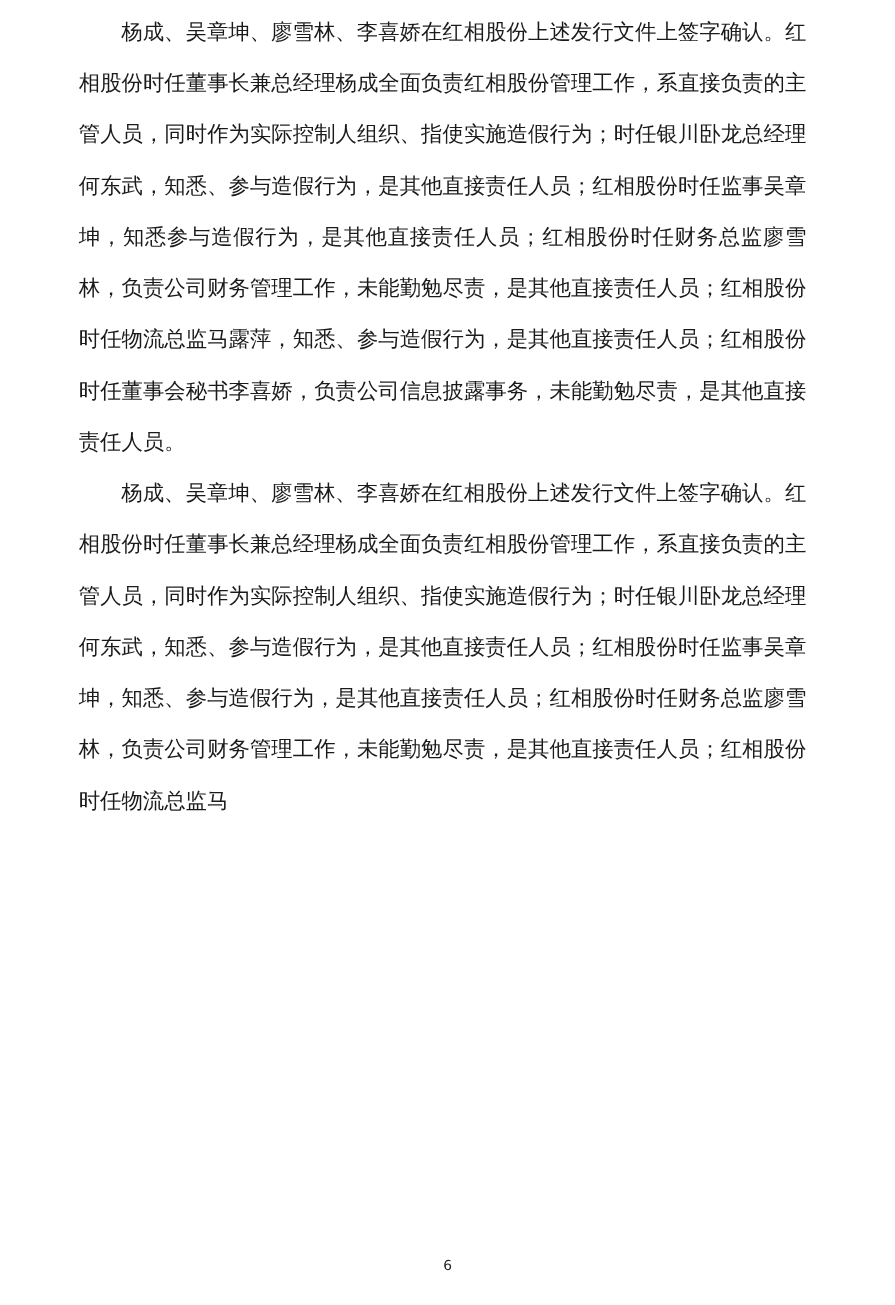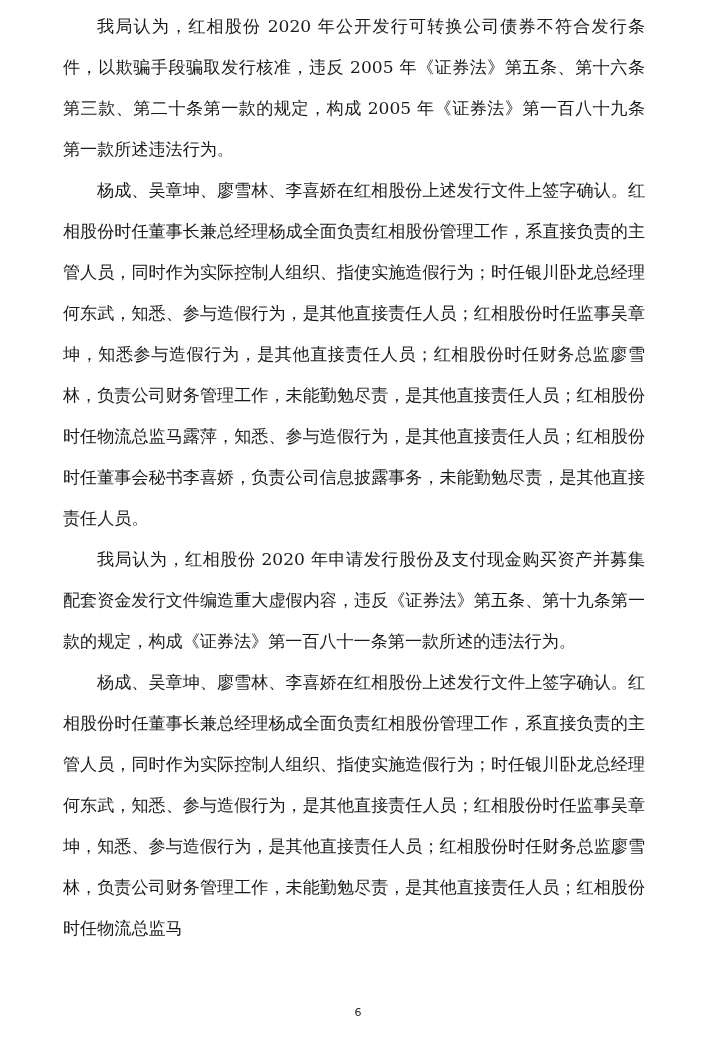--- a/index.html
+++ b/index.html
@@ -25,19 +25,17 @@
     text-align: center;
     font-family: "DejaVu Sans", "Liberation Sans", sans-serif;
     font-size: 11px;
     color: #222;
   }
 </style>
 </head>
 <body>
 
 <div class="page">
-  <p class="para indent">我局认为，红相股份 2020 年公开发行可转换公司债券不符合发行条件，以欺骗手段骗取发行核准，违反 2005 年《证券法》第五条、第十六条第三款、第二十条第一款的规定，构成 2005 年《证券法》第一百八十九条第一款所述违法行为。</p>
   <p class="para indent">杨成、吴章坤、廖雪林、李喜娇在红相股份上述发行文件上签字确认。红相股份时任董事长兼总经理杨成全面负责红相股份管理工作，系直接负责的主管人员，同时作为实际控制人组织、指使实施造假行为；时任银川卧龙总经理何东武，知悉、参与造假行为，是其他直接责任人员；红相股份时任监事吴章坤，知悉参与造假行为，是其他直接责任人员；红相股份时任财务总监廖雪林，负责公司财务管理工作，未能勤勉尽责，是其他直接责任人员；红相股份时任物流总监马露萍，知悉、参与造假行为，是其他直接责任人员；红相股份时任董事会秘书李喜娇，负责公司信息披露事务，未能勤勉尽责，是其他直接责任人员。</p>
-  <p class="para indent">我局认为，红相股份 2020 年申请发行股份及支付现金购买资产并募集配套资金发行文件编造重大虚假内容，违反《证券法》第五条、第十九条第一款的规定，构成《证券法》第一百八十一条第一款所述的违法行为。</p>
   <p class="para indent">杨成、吴章坤、廖雪林、李喜娇在红相股份上述发行文件上签字确认。红相股份时任董事长兼总经理杨成全面负责红相股份管理工作，系直接负责的主管人员，同时作为实际控制人组织、指使实施造假行为；时任银川卧龙总经理何东武，知悉、参与造假行为，是其他直接责任人员；红相股份时任监事吴章坤，知悉、参与造假行为，是其他直接责任人员；红相股份时任财务总监廖雪林，负责公司财务管理工作，未能勤勉尽责，是其他直接责任人员；红相股份时任物流总监马</p>
 </div>
 
 <div class="page-number">6</div>
 
 </body></html>

